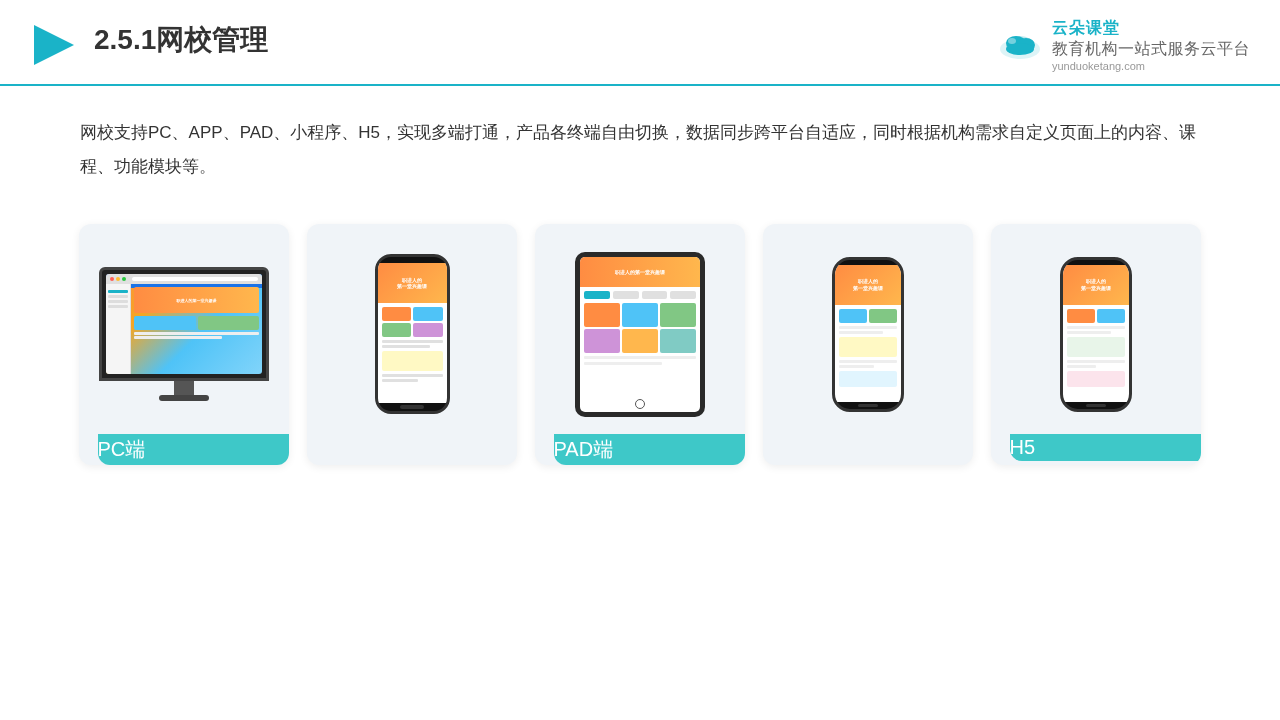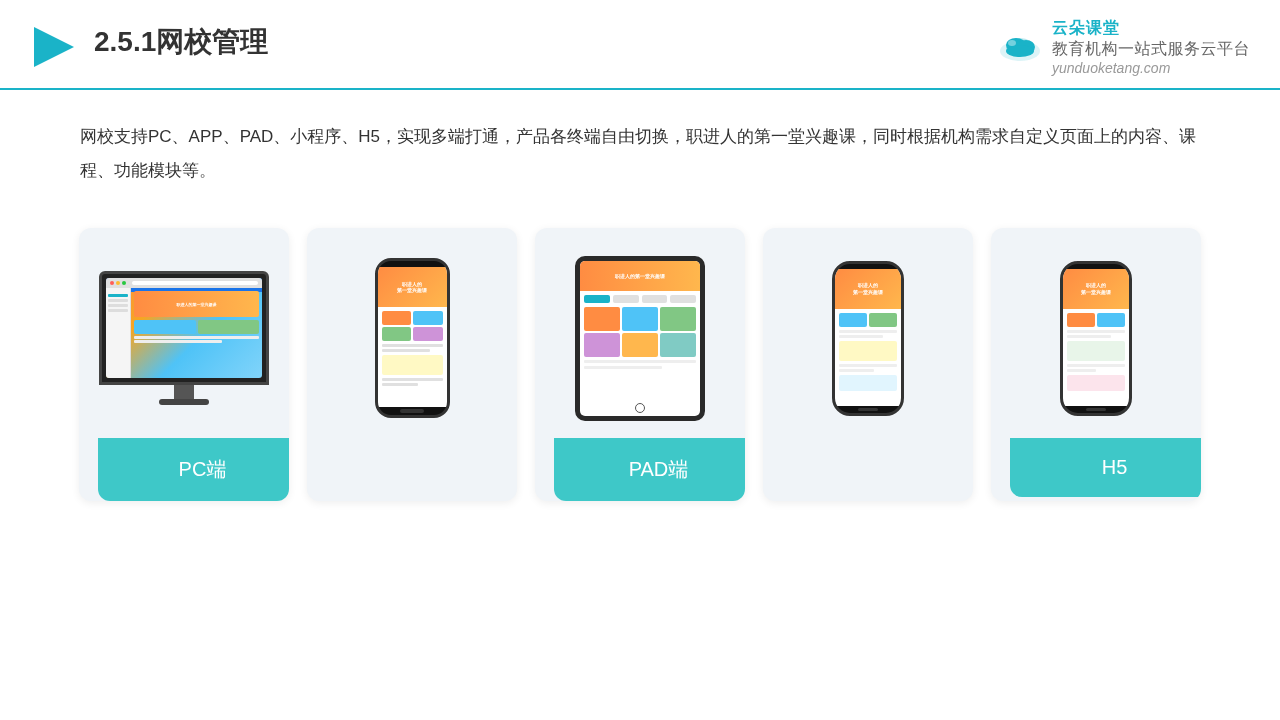--- a/index.html
+++ b/index.html
@@ -49,23 +49,22 @@
       color: #1ab3c8;
       font-weight: bold;
       letter-spacing: 1px;
     }
     .logo-sub {
       font-size: 16px;
       color: #666;
       letter-spacing: 0.5px;
     }
     .logo-url {
-      font-size: 14px;
+      font-size: 11px;
       color: #999;
-      font-style: italic;
     }
 
     
     .description {
       padding: 30px 80px 10px 80px;
       font-size: 17px;
       color: #333;
       line-height: 2;
     }
 
@@ -95,24 +94,24 @@
       align-items: center;
       justify-content: center;
       padding: 20px 15px 10px;
       position: relative;
     }
 
     .card-label {
       width: 100%;
       background: #3ec8c8;
       color: white;
-      text-align: center;
+      text-align: left;
       font-size: 20px;
       font-weight: 500;
-      padding: 18px 0;
+      padding: 2px 0;
       border-radius: 0 0 12px 12px;
       margin-left: 37px;
     }
 
     
     .pc-monitor {
       width: 170px;
       position: relative;
     }
     .monitor-screen-wrap {
@@ -315,21 +314,21 @@
       <ellipse cx="16" cy="14" rx="4" ry="3" fill="white" opacity="0.4"></ellipse>
     </svg>
     <div class="logo-text">
       <span class="logo-name">云朵课堂</span>
       <span class="logo-sub">教育机构一站式服务云平台</span>
       <span class="logo-url">yunduoketang.com</span>
     </div>
   </div>
 </div>
 
-<div class="description">网校支持PC、APP、PAD、小程序、H5，实现多端打通，产品各终端自由切换，职进人的第一堂兴趣课，同时根据机构需求自定义页面上的内容、课程、功能模块等。</div>
+<div class="description">网校支持PC、APP、PAD、小程序、H5，实现多端打通，产品各终端自由切换，数据同步跨平台自适应，同时根据机构需求自定义页面上的内容、课程、功能模块等。</div>
 
 <div class="cards-container">
 
   <div class="card">
     <div class="card-image-area">
       <div class="pc-monitor">
         <div class="monitor-screen-wrap">
           <div class="monitor-screen">
 
             <div style="position:absolute;top:0;left:0;right:0;height:10px;background:#e0e0e0;display:flex;align-items:center;padding:0 4px;gap:2px;">

